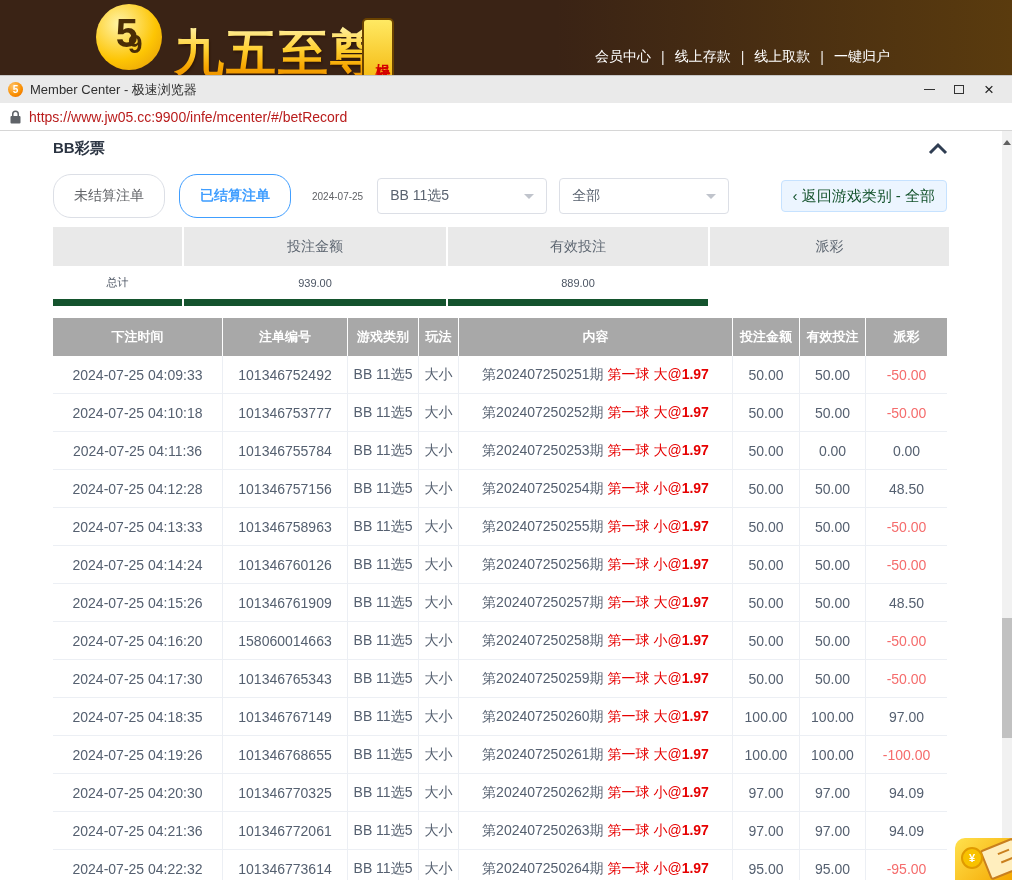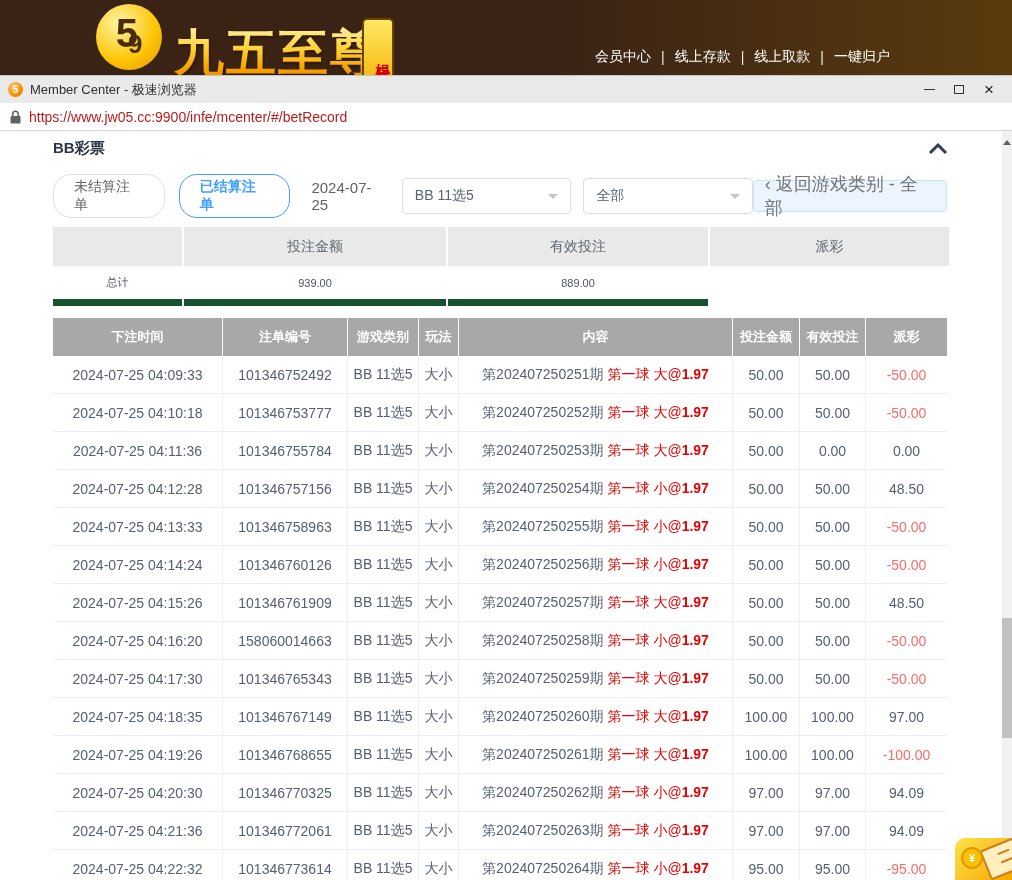--- a/index.html
+++ b/index.html
@@ -57,29 +57,29 @@
   .panel-title { font-size:15px; font-weight:bold; color:#2b3442; }
   .collapse-btn { cursor:pointer; margin-right:-2px; display:flex; }
 
   .filter-bar { margin-top:19px; display:flex; align-items:center; height:36px; }
   .btn-pill { height:44px; padding:0 20px; border:1px solid #dcdfe6; border-radius:18px;
     background:#fff; color:#606266; font-size:14px; display:flex; align-items:center;
     cursor:pointer; }
   .btn-pill.active { border-color:#409eff; color:#409eff; font-weight:bold; }
   .f-unsettled { margin-right:14px; }
   .f-settled { margin-right:21px; }
-  .f-date { color:#606266; font-size:15px; margin-right:14px; cursor:pointer; }
+  .f-date { color:#606266; font-size:10px; margin-right:14px; cursor:pointer; }
   .select { width:170px; height:36px; border:1px solid #dcdfe6; border-radius:4px;
     display:flex; align-items:center; padding:0 12px; color:#5a6370; font-size:14px;
     cursor:pointer; background:#fff; }
   .select .caret { margin-left:auto; width:0; height:0; border:5px solid transparent;
     border-top-color:#c0c4cc; margin-top:5px; }
   .sel-game { margin-right:12px; }
   .btn-back { margin-left:auto; height:32px; padding:8px 11px; background:#ecf5ff;
-    border:1px solid #c6e2ff; border-radius:4px; color:#737373; font-size:18px;
+    border:1px solid #c6e2ff; border-radius:4px; color:#14532d; font-size:15px;
     display:flex; align-items:center; cursor:pointer; }
 
   
   .sum-table { margin-top:13px; width:894px; }
   .sum-row { display:grid; grid-template-columns:129px 262px 260px 239px; column-gap:2px; }
   .sum-th { background:#e9e9e9; height:39px; display:flex; align-items:center;
     justify-content:center; font-size:14px; color:#5c6570; }
   .sum-td { background:#fff; height:40px; display:flex; align-items:center;
     justify-content:center; font-size:11px; color:#4c5563; border-bottom:7px solid #14532d; }
   .loss { color:#f56c6c !important; }

